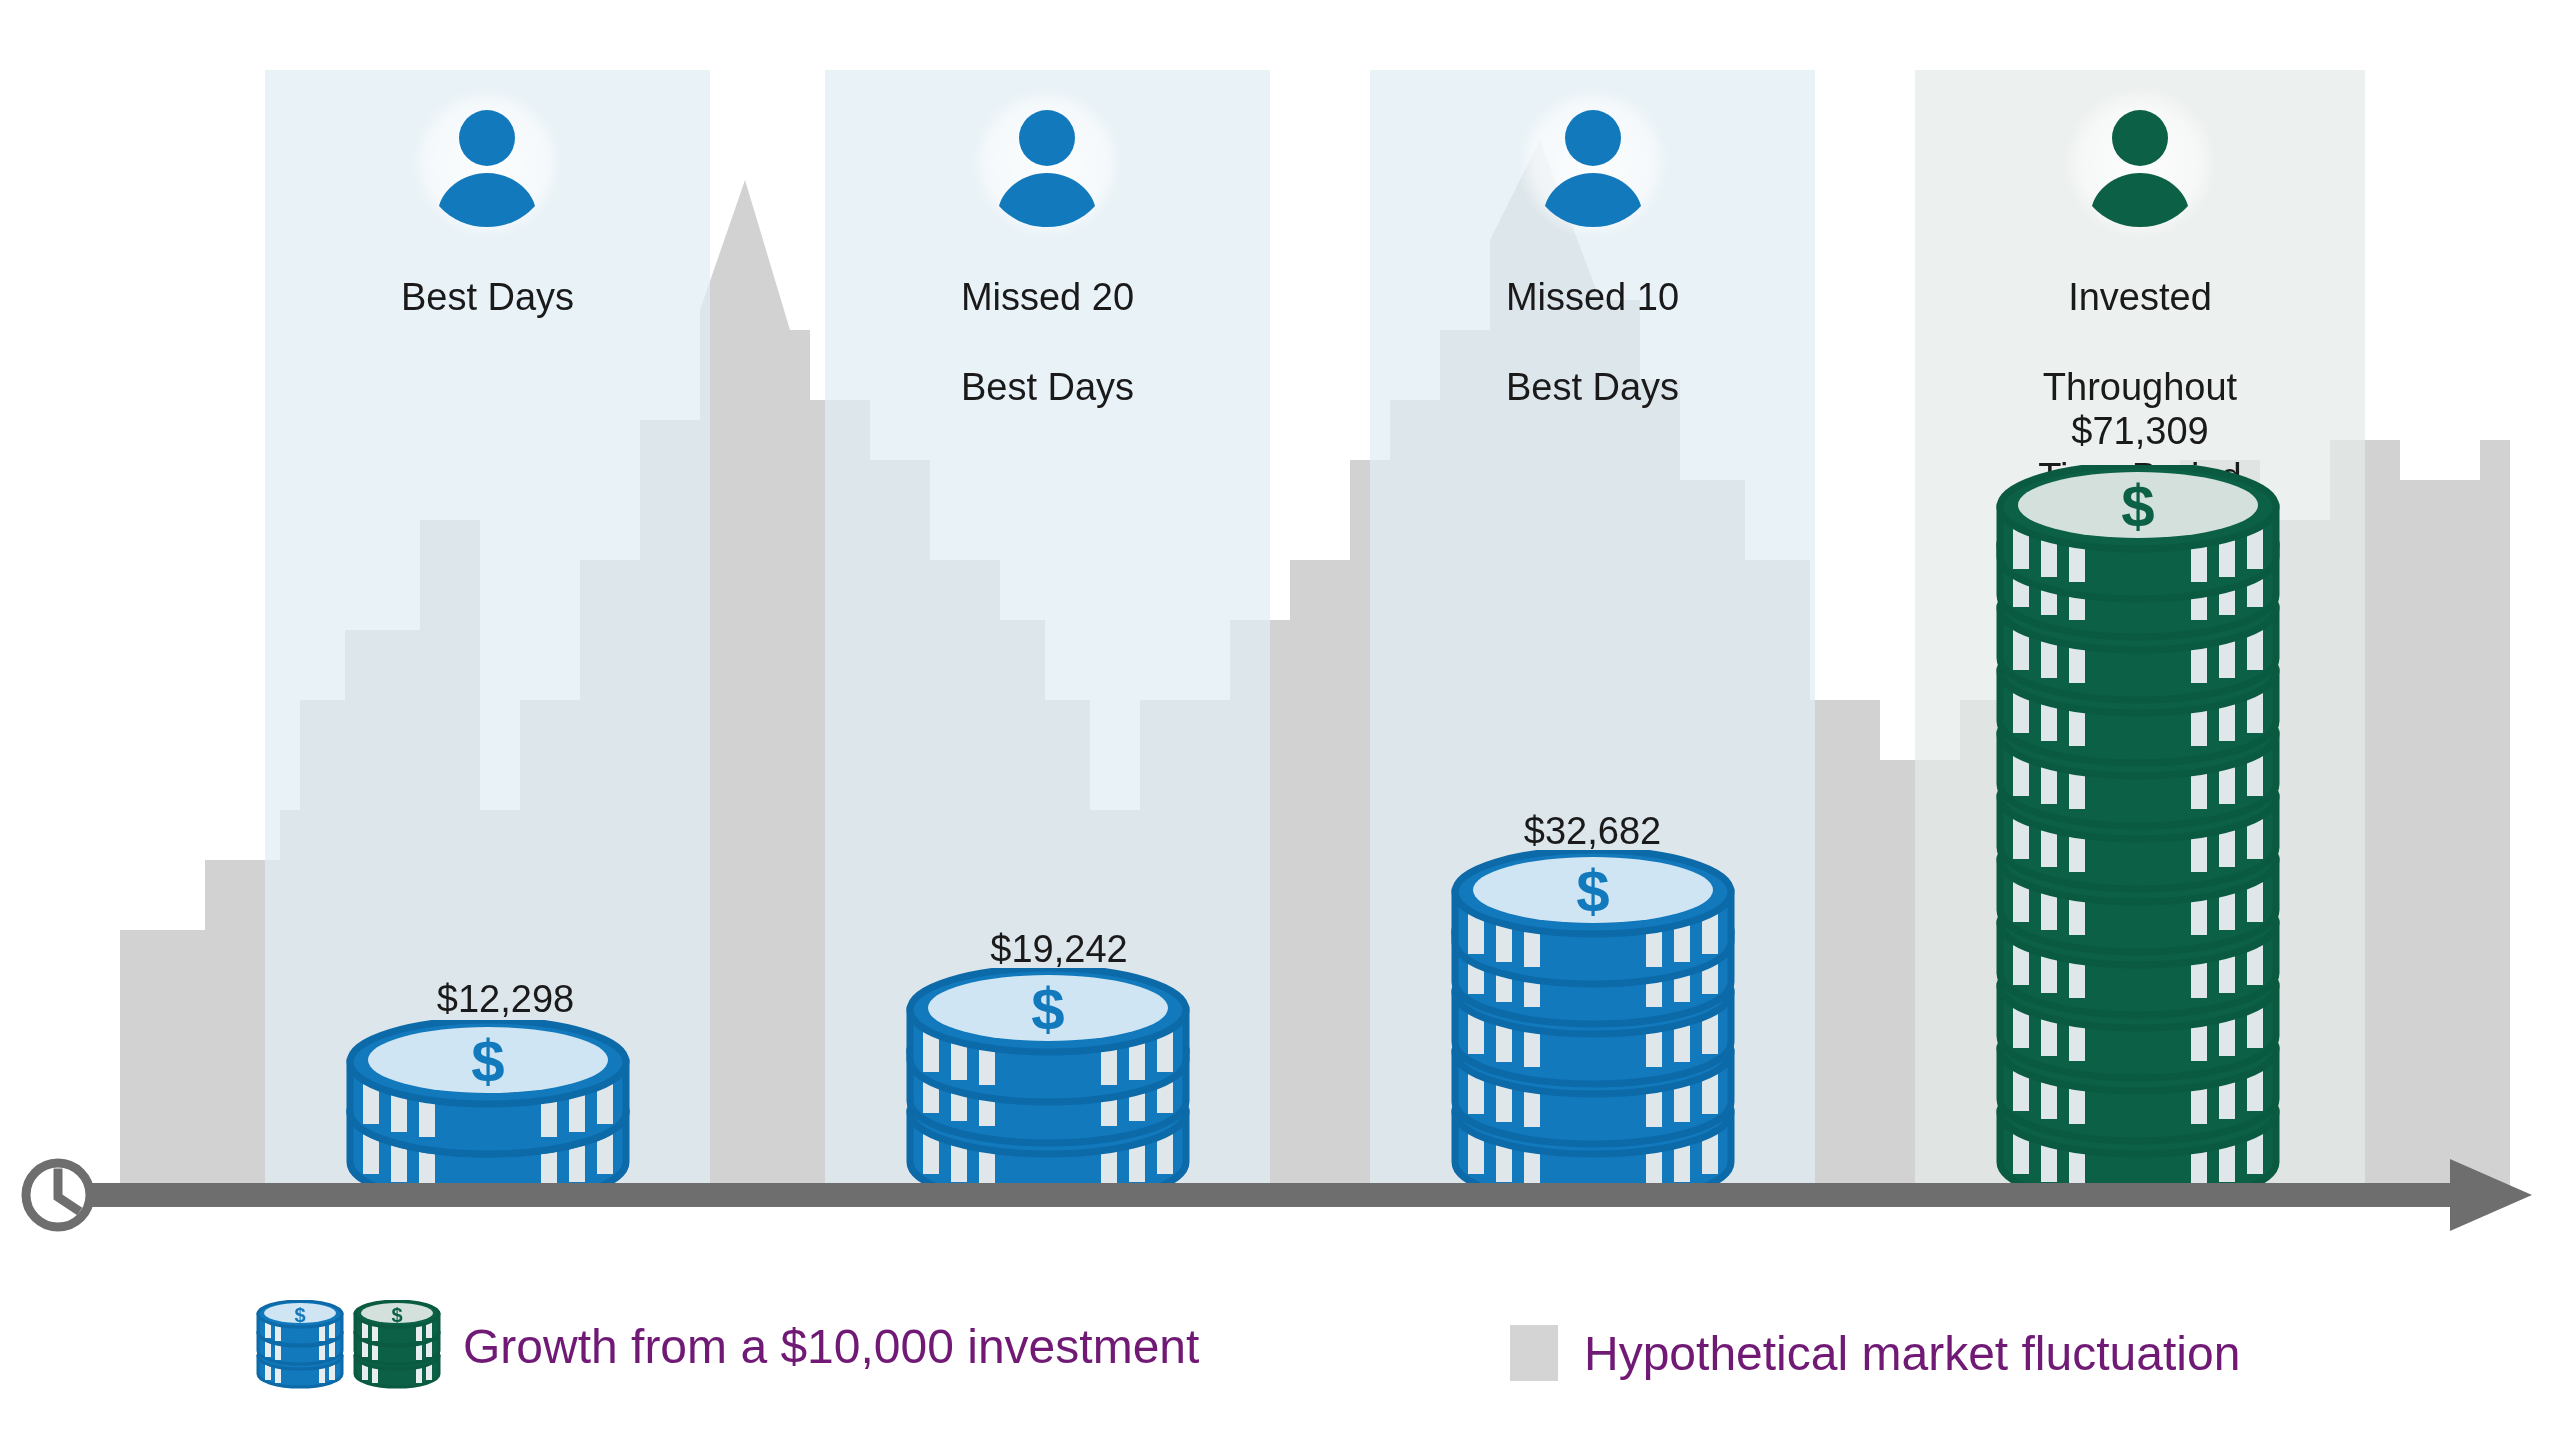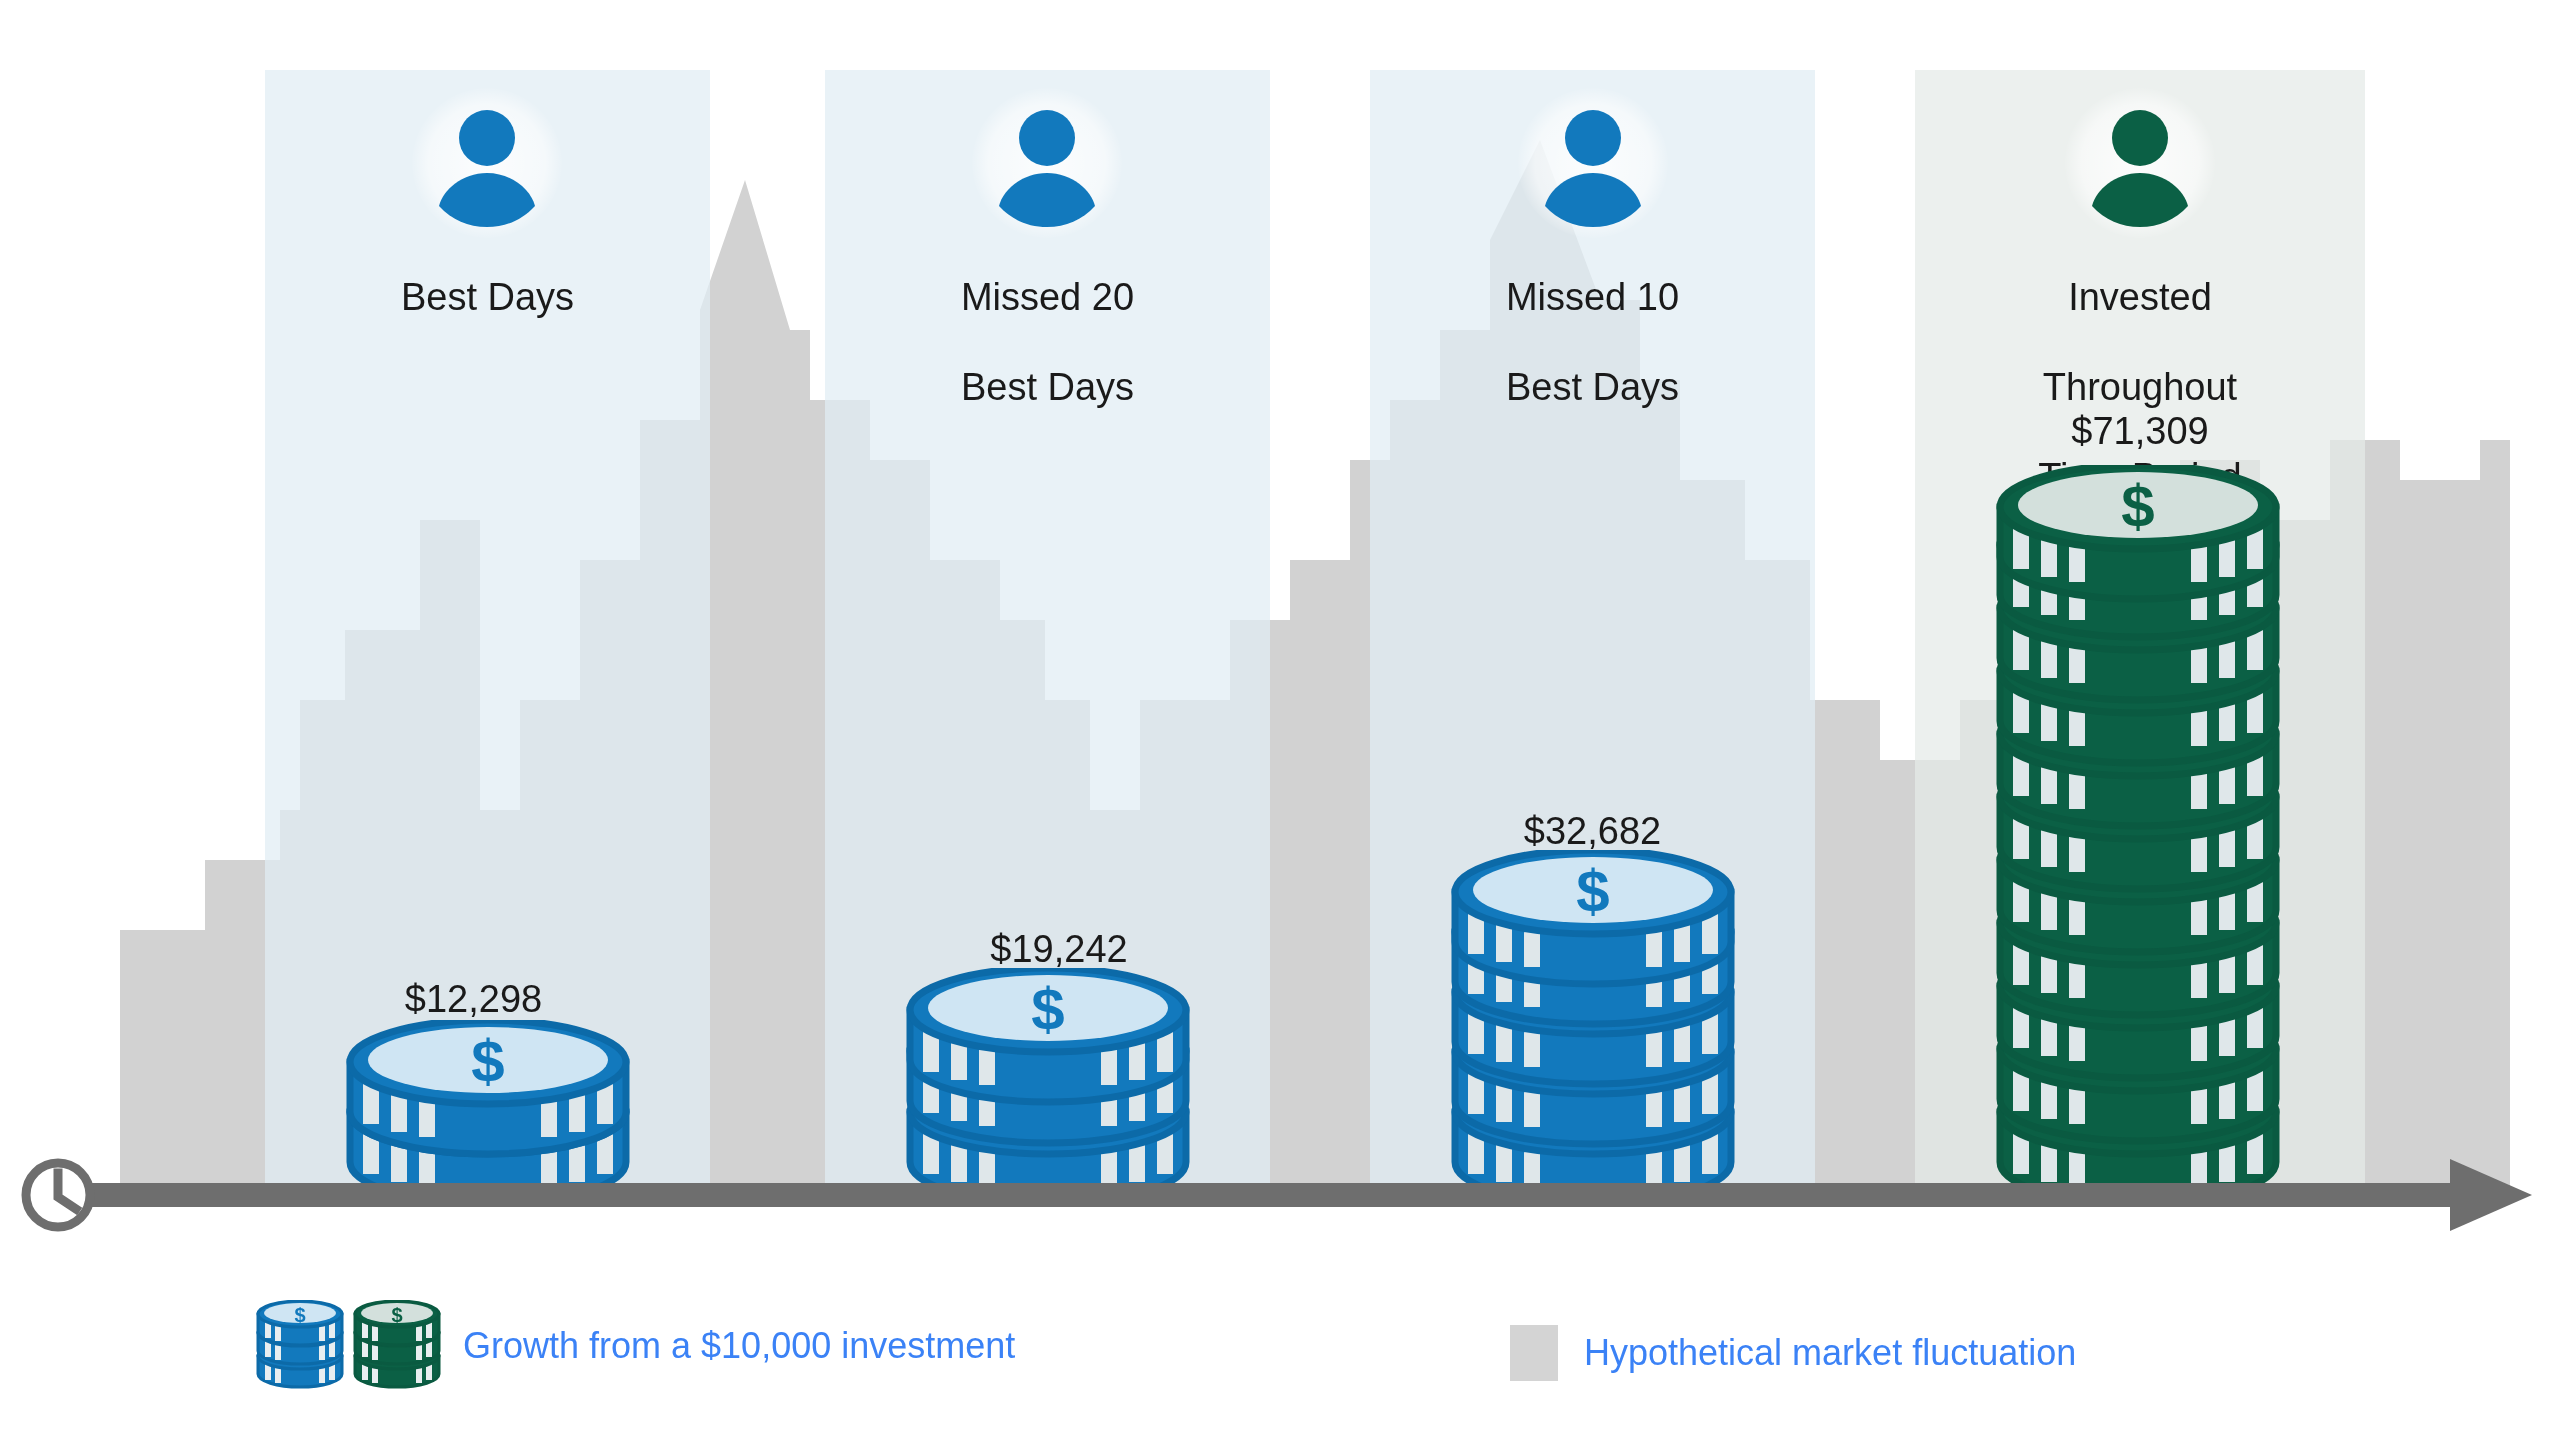--- a/index.html
+++ b/index.html
@@ -51,22 +51,22 @@
 
   
   .stack { position: absolute; }
 
   
   #timeline { position:absolute; left:0; top:1155px; width:2560px; height:90px; }
 
   
   .legend-item { position: absolute; display: flex; align-items: center; }
   .legend-text {
-    font-size: 36px;
-    color: #3b82f6;
+    font-size: 48px;
+    color: #701a75;
     font-family: "Liberation Sans", sans-serif;
     white-space: nowrap;
   }
   .legend-swatch { width: 48px; height: 56px; background: #d4d4d4; margin-right: 26px; }
   .legend-coins { margin-right: 18px; display:flex; }
 </style>
 </head>
 <body>
 
 <div id="stage">
@@ -217,21 +217,21 @@
   <div class="col-label" style="left:1370px; top:230px; width:445px;">
     <div>Missed 10</div>
     <div>Best Days</div>
   </div>
   <div class="col-label" style="left:1915px; top:230px; width:450px;">
     <div>Invested</div>
     <div>Throughout</div>
     <div>Time Period</div>
   </div>
 
-  <div class="coin-value" style="left:251px; top:978px; width:445px;">$12,298</div>
+  <div class="coin-value" style="left:283px; top:978px; width:445px;">$12,298</div>
   <div class="coin-value" style="left:825px; top:928px; width:468px;">$19,242</div>
   <div class="coin-value" style="left:1370px; top:810px; width:445px;">$32,682</div>
   <div class="coin-value" style="left:1915px; top:410px; width:450px;">$71,309</div>
 
   <svg class="stack" style="left:345px; top:1020px;" width="286" height="180" viewBox="0 0 286 180">
     <g>
 
       <g transform="translate(0,70)">
         <path d="M5 22 L5 72 A138 42 0 0 0 281 72 L281 22 Z" fill="#1279bd" stroke="#0c6aa8" stroke-width="7"></path>
         <g fill="#dfe7ea">

